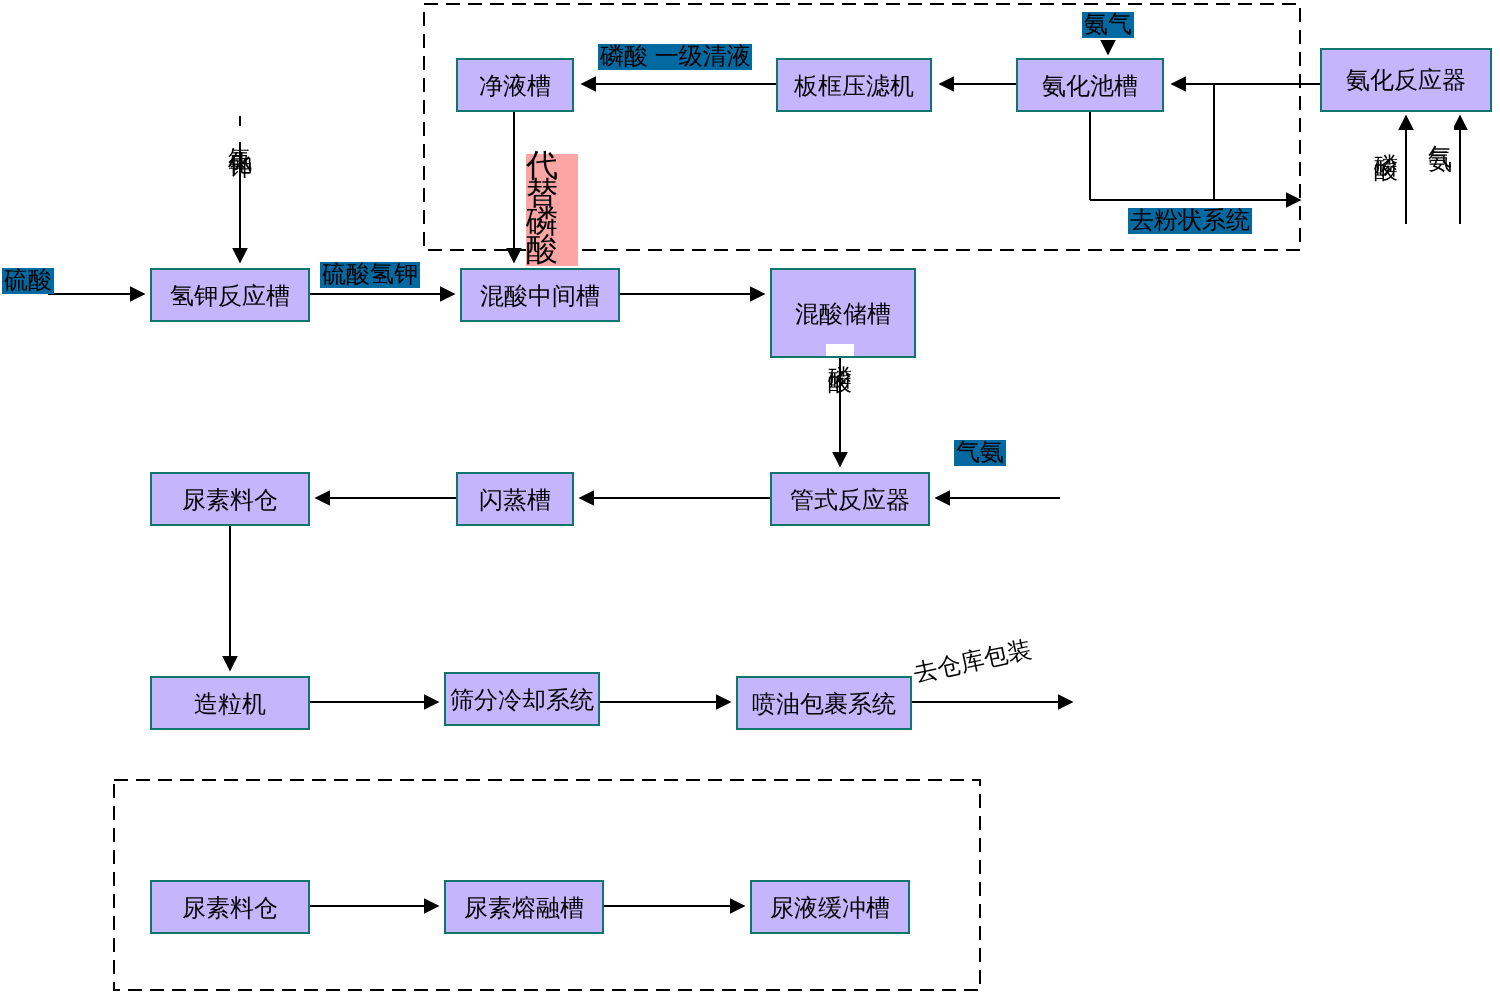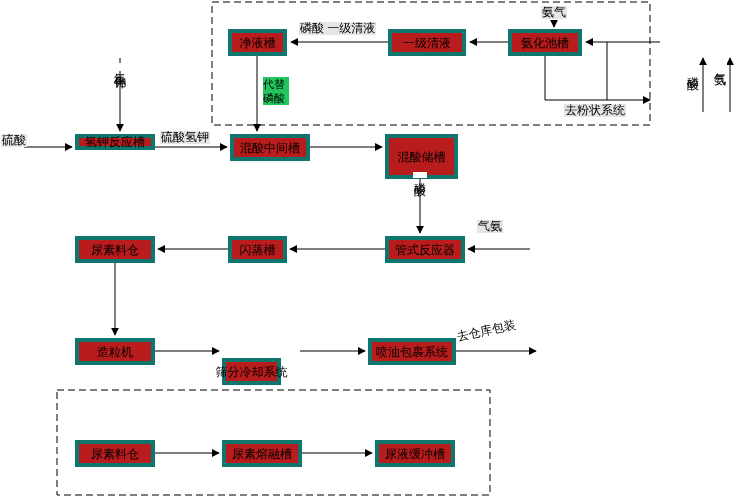--- a/index.html
+++ b/index.html
@@ -9,61 +9,61 @@
     height: 500px;
     background: #ffffff;
     overflow: hidden;
     font-family: "Liberation Sans", "DejaVu Sans", sans-serif;
     color: #000;
   }
   svg.wires { position: absolute; left: 0; top: 0; z-index: 1; }
   .node {
     position: absolute;
     box-sizing: border-box;
-    border: 4px solid #0f766e;
-    background: #b91c1c;
+    border: 1px solid #0f766e;
+    background: #c4b5fd;
     display: flex;
     align-items: center;
     justify-content: center;
     font-size: 12px;
     line-height: 1;
     white-space: nowrap;
     z-index: 2;
     text-align: right;
   }
   .lbl {
     position: absolute;
     font-size: 12px;
     line-height: 13px;
     white-space: nowrap;
     z-index: 3;
-    background: #e5e5e5;
+    background: #0369a1;
     padding: 0 1px;
   }
   .vlbl {
     position: absolute;
     font-size: 12px;
     writing-mode: vertical-rl;
     text-orientation: upright;
     letter-spacing: 2px;
     line-height: 14px;
     z-index: 3;
     background: #fff;
     white-space: normal;
     padding: 1px 0;
   }
   .wrap2 {
     position: absolute;
-    font-size: 11px;
+    font-size: 16px;
     width: 26px;
     line-height: 14px;
     word-break: break-all;
     white-space: normal;
     z-index: 3;
-    background: #22c55e;
+    background: #fca5a5;
   }
   .rot { transform: rotate(-12deg); transform-origin: left center; background: transparent; }
 </style>
 </head>
 <body>
 
 <div class="canvas">
 
   <svg class="wires" width="750" height="500" viewBox="0 0 750 500">
     <defs>
@@ -102,33 +102,34 @@
       <line x1="155" y1="351" x2="219" y2="351" marker-end="url(#arr)"></line>
       <line x1="300" y1="351" x2="365" y2="351" marker-end="url(#arr)"></line>
       <line x1="456" y1="351" x2="536" y2="351" marker-end="url(#arr)"></line>
 
       <line x1="155" y1="453" x2="219" y2="453" marker-end="url(#arr)"></line>
       <line x1="302" y1="453" x2="372" y2="453" marker-end="url(#arr)"></line>
     </g>
   </svg>
 
   <div class="node" style="left:228px;top:29px;width:59px;height:27px">净液槽</div>
-  <div class="node" style="left:388px;top:29px;width:78px;height:27px">一级清液</div>
+  <div class="node" style="left:388px;top:29px;width:78px;height:27px">板框压滤机</div>
   <div class="node" style="left:508px;top:29px;width:74px;height:27px">氨化池槽</div>
+  <div class="node" style="left:660px;top:24px;width:86px;height:32px">氨化反应器</div>
 
-  <div class="node" style="left:75px;top:134px;width:80px;height:16px">氢钾反应槽</div>
+  <div class="node" style="left:75px;top:134px;width:80px;height:27px">氢钾反应槽</div>
   <div class="node" style="left:230px;top:134px;width:80px;height:27px">混酸中间槽</div>
   <div class="node" style="left:385px;top:134px;width:73px;height:45px">混酸储槽</div>
 
   <div class="node" style="left:75px;top:236px;width:80px;height:27px">尿素料仓</div>
   <div class="node" style="left:228px;top:236px;width:59px;height:27px">闪蒸槽</div>
   <div class="node" style="left:75px;top:338px;width:80px;height:27px">造粒机</div>
 
   <div class="node" style="left:385px;top:236px;width:80px;height:27px">管式反应器</div>
-  <div class="node" style="left:222px;top:358px;width:59px;height:27px">筛分冷却系统</div>
+  <div class="node" style="left:222px;top:336px;width:78px;height:27px">筛分冷却系统</div>
   <div class="node" style="left:368px;top:338px;width:88px;height:27px">喷油包裹系统</div>
 
   <div class="node" style="left:222px;top:440px;width:80px;height:27px">尿素熔融槽</div>
   <div class="node" style="left:75px;top:440px;width:80px;height:27px">尿素料仓</div>
   <div class="node" style="left:375px;top:440px;width:80px;height:27px">尿液缓冲槽</div>
 
   <span class="lbl" style="left:541px;top:6px">氨气</span>
   <span class="lbl" style="left:299px;top:22px">磷酸 一级清液</span>
   <span class="wrap2" style="left:263px;top:77px">代替磷酸</span>
   <span class="lbl" style="left:564px;top:104px">去粉状系统</span>

